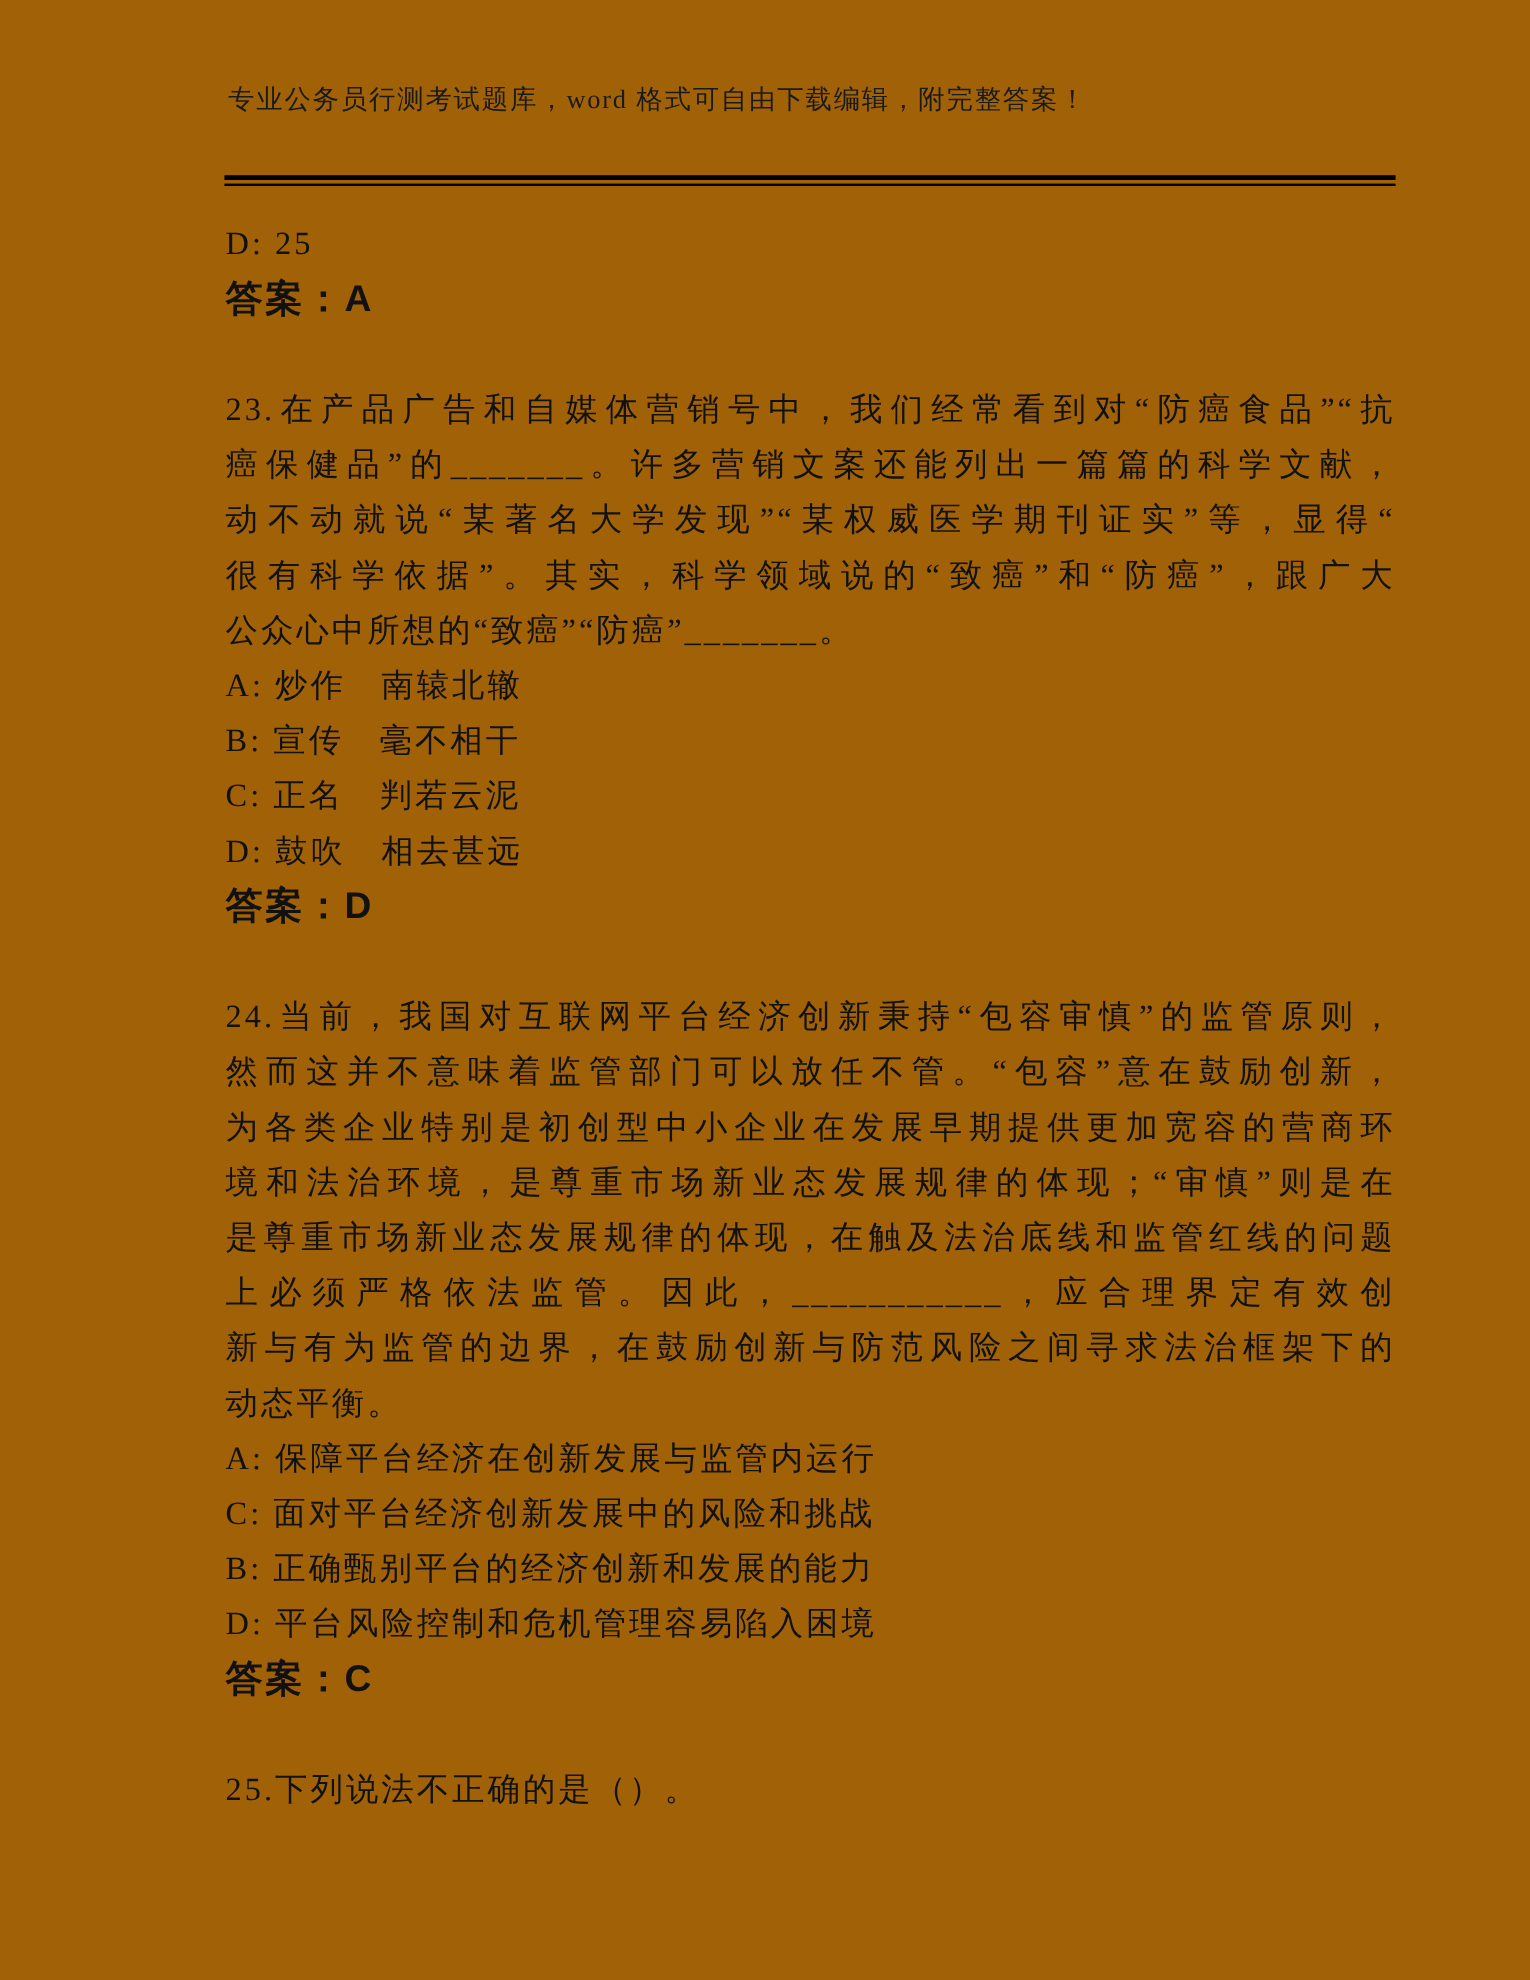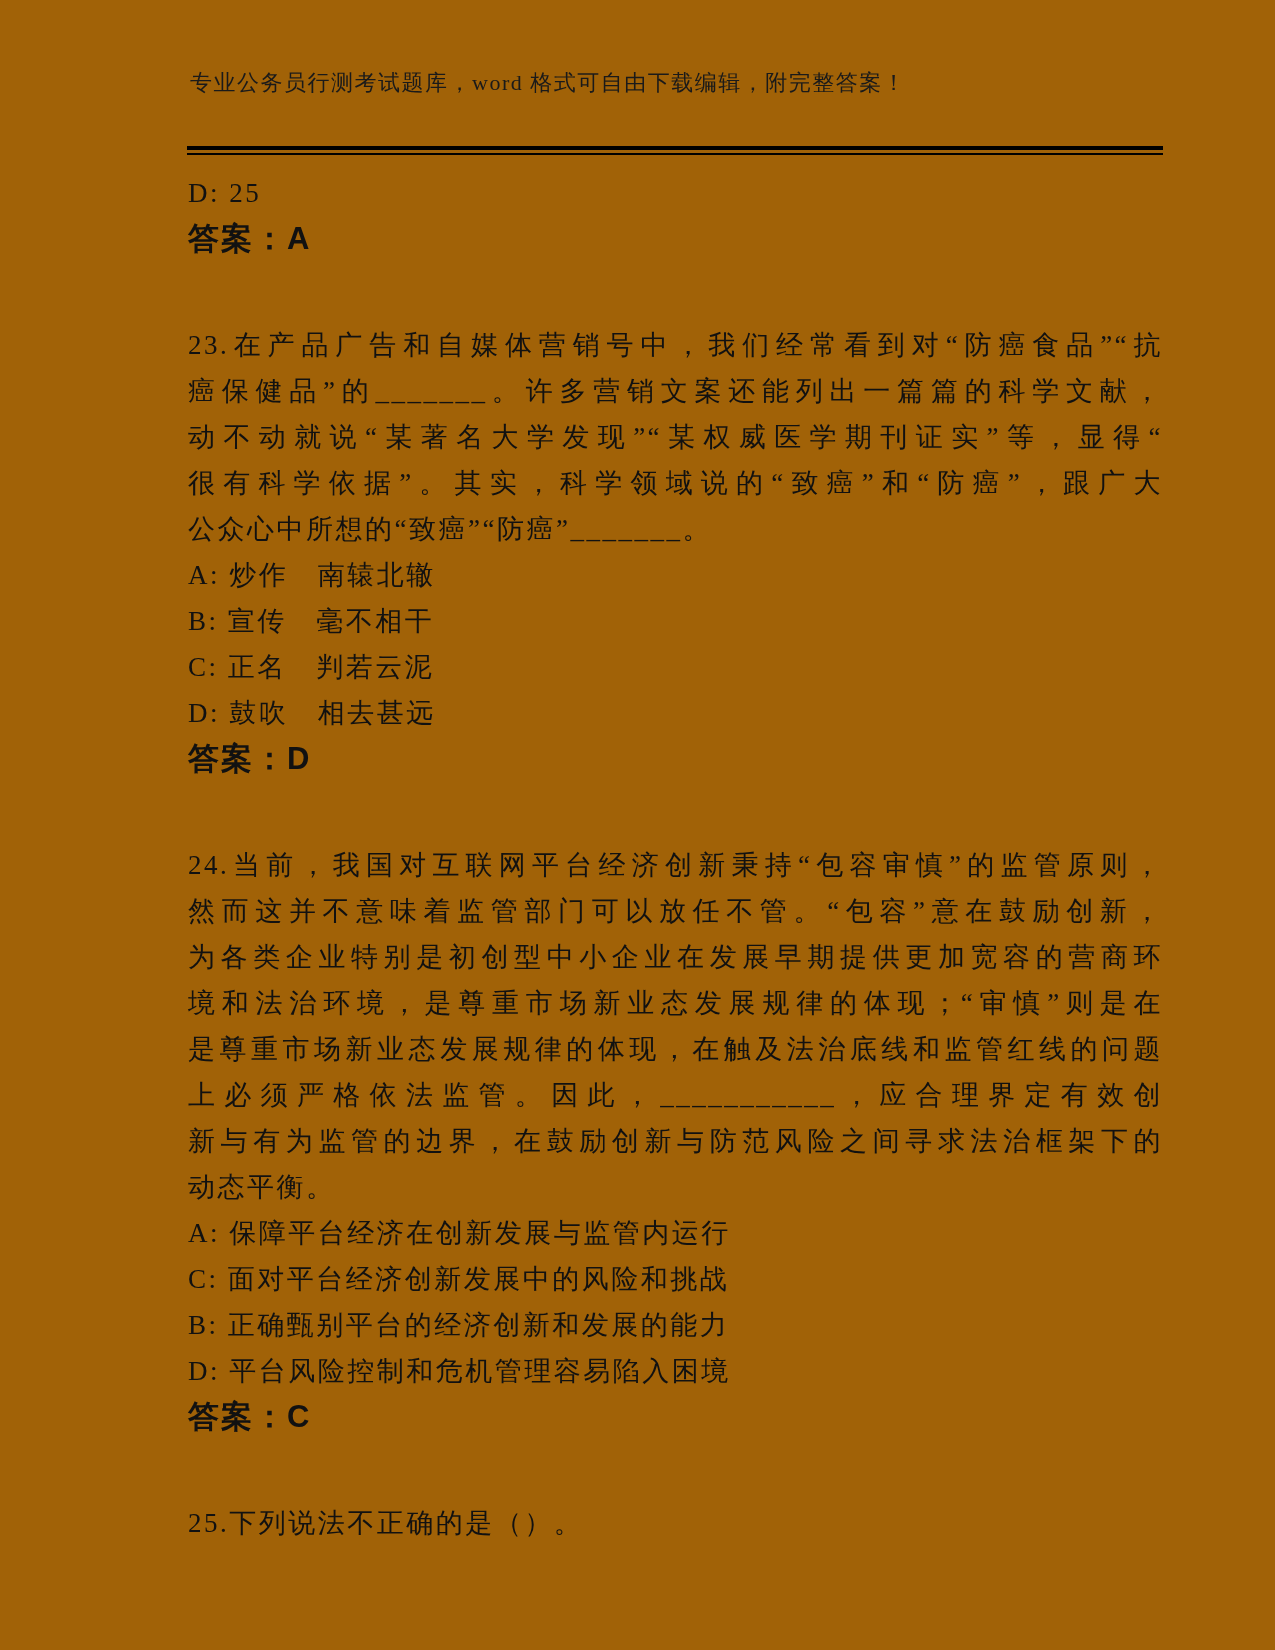--- a/index.html
+++ b/index.html
@@ -32,21 +32,21 @@
     left: 187px;
     top: 146px;
     width: 976px;
     height: 3px;
     border-top: 4px solid #000000;
     border-bottom: 2px solid #000000;
   }
   .body-text {
     position: absolute;
     left: 188px;
-    top: 170px;
+    top: 180px;
     width: 975px;
   }
   .line {
     height: 46px;
     line-height: 46px;
     font-size: 27px;
     letter-spacing: 2.5px;
     white-space: nowrap;
   }
   .line.jt {
@@ -55,21 +55,21 @@
     text-align-last: justify;
     white-space: normal;
   }
   .line.answer {
     font-family: "Liberation Sans", "DejaVu Sans", sans-serif;
     font-weight: 700;
     font-size: 31px;
     letter-spacing: 2px;
   }
   .question {
-    margin-top: 60px; 
+    margin-top: 46px; 
   }
 </style>
 </head>
 <body>
 
 <div class="page">
 
   <div class="header-text">专业公务员行测考试题库，word 格式可自由下载编辑，附完整答案！</div>
 
   <div class="header-rule"></div>

